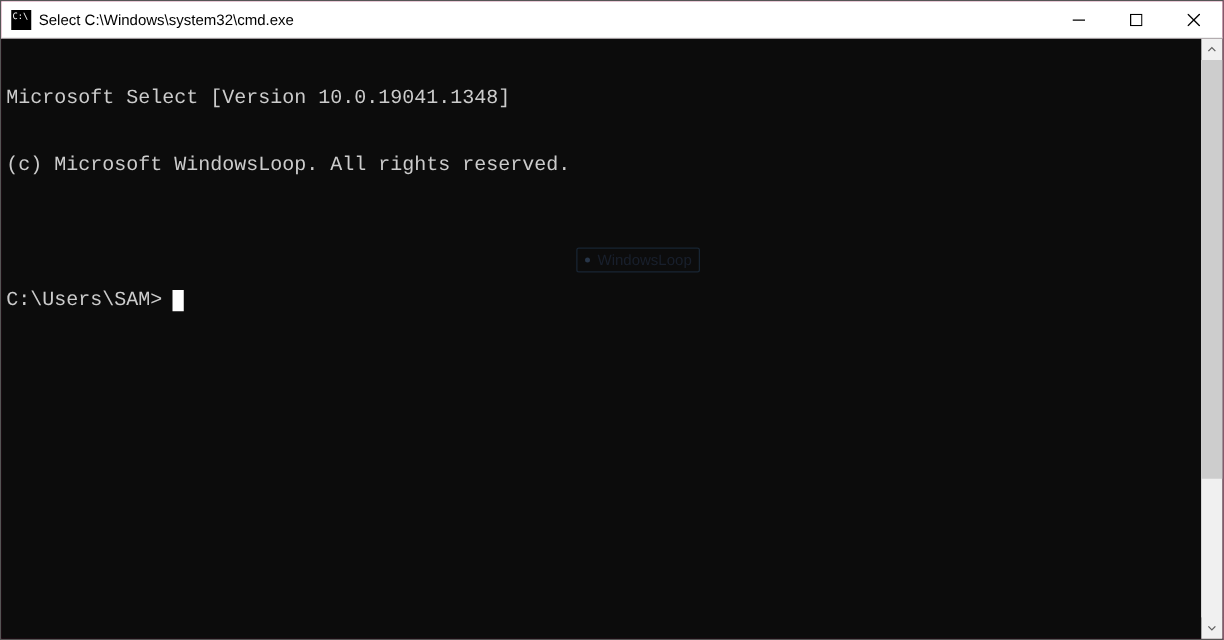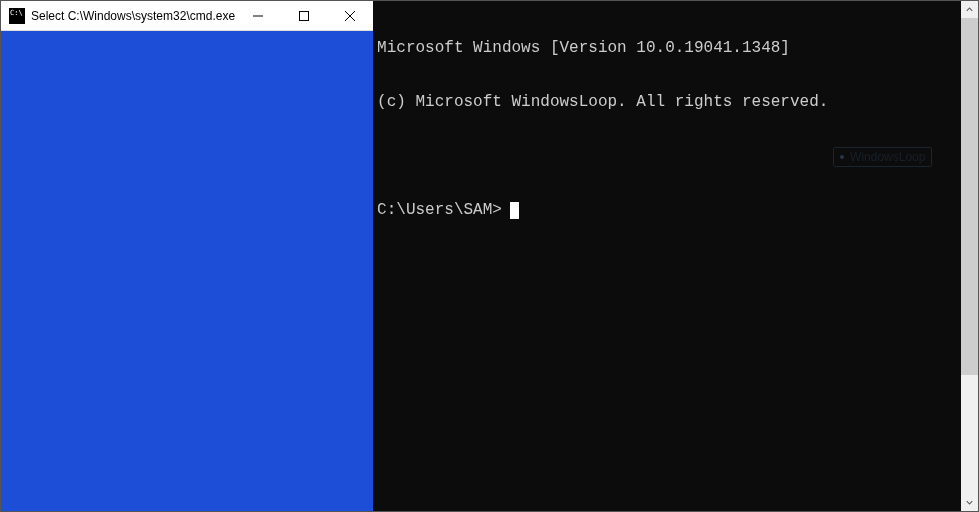--- a/index.html
+++ b/index.html
@@ -11,23 +11,23 @@
       font-family: "Segoe UI", Tahoma, sans-serif;
       background: #fff;
       width: 979px;
       height: 512px;
       overflow: hidden;
     }
     .window {
       width: 979px;
       height: 512px;
       border: 1px solid #555;
-      background: #1d4ed8;
-      display: flex;
-      flex-direction: row;
+      background: #be185d;
+      display: flex;
+      flex-direction: column;
     }
     .titlebar {
       height: 30px;
       background: #fff;
       display: flex;
       align-items: center;
       border-bottom: 1px solid #ddd;
     }
     .titlebar-icon {
       width: 16px;
@@ -129,21 +129,21 @@
     .scroll-thumb {
       position: absolute;
       top: 0;
       left: 0;
       right: 0;
       height: 75%;
       background: #cdcdcd;
     }
     .watermark {
       position: absolute;
-      top: 146px;
+      top: 167px;
       left: 460px;
       color: #1a2230;
       font-size: 12px;
       font-family: "Segoe UI", sans-serif;
       border: 1px solid #1a2838;
       padding: 0px 6px;
       border-radius: 2px;
       display: flex;
       align-items: center;
       gap: 6px;
@@ -178,21 +178,21 @@
       <div class="window-control close">
         <svg viewBox="0 0 10 10">
             <line x1="0" y1="0" x2="10" y2="10" stroke="#000" stroke-width="1"></line>
             <line x1="10" y1="0" x2="0" y2="10" stroke="#000" stroke-width="1"></line>
           </svg>
       </div>
     </div>
   </div>
   <div class="content-area">
     <div class="terminal">
-      <div class="terminal-line">Microsoft Windows [Version 10.0.19041.1348]</div>
+      <div class="terminal-line">Microsoft Select [Version 10.0.19041.1348]</div>
       <div class="terminal-line">(c) Microsoft WindowsLoop. All rights reserved.</div>
       <div class="terminal-line"></div>
       <div class="terminal-line prompt-line">
         <span>C:\Users\SAM&gt;</span>
         <span class="cursor"></span>
       </div>
       <div class="watermark">
         <span class="watermark-dot"></span>
         <span>WindowsLoop</span>
       </div>

